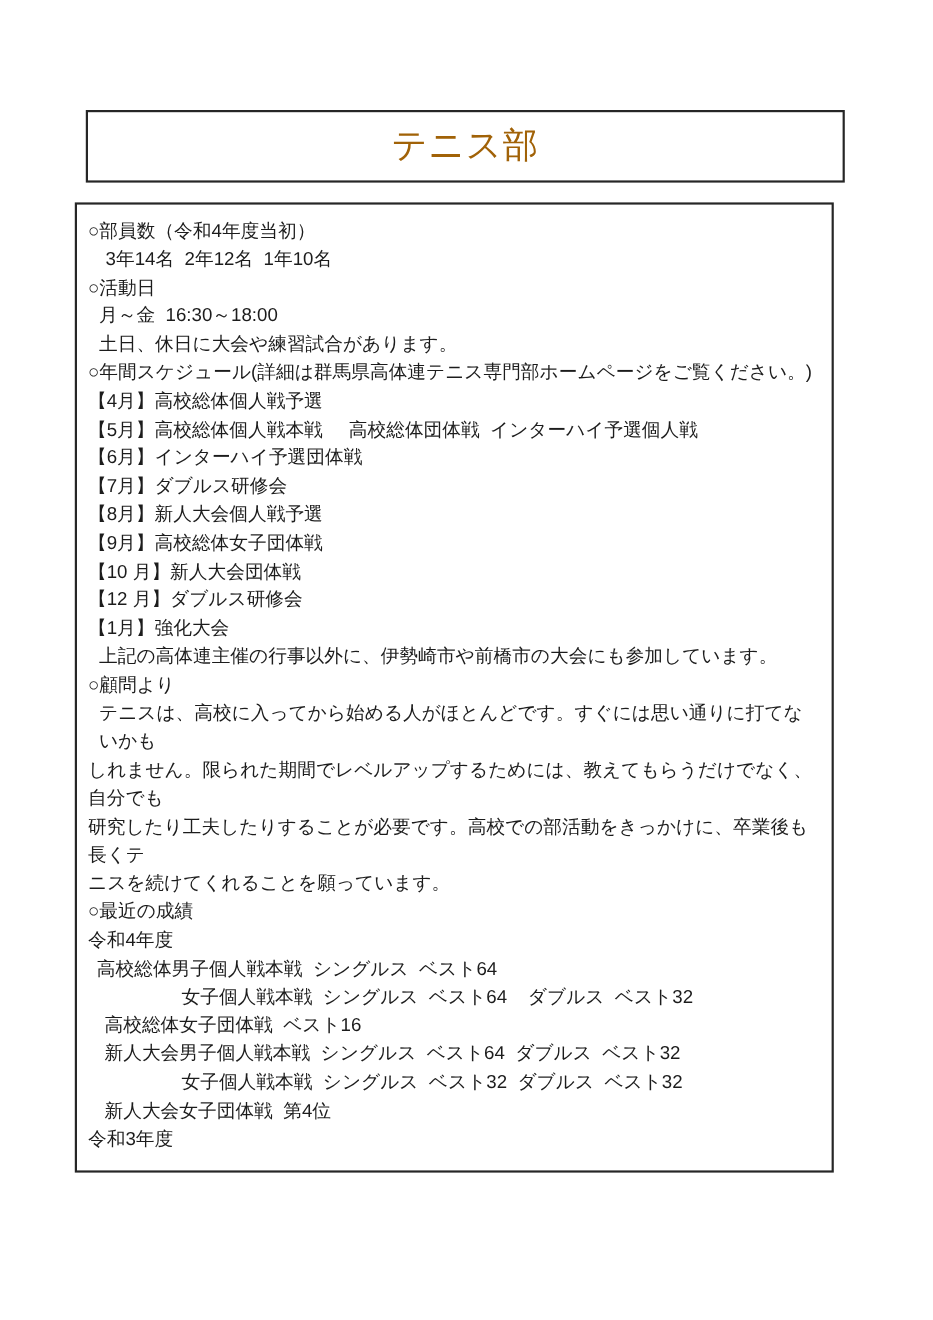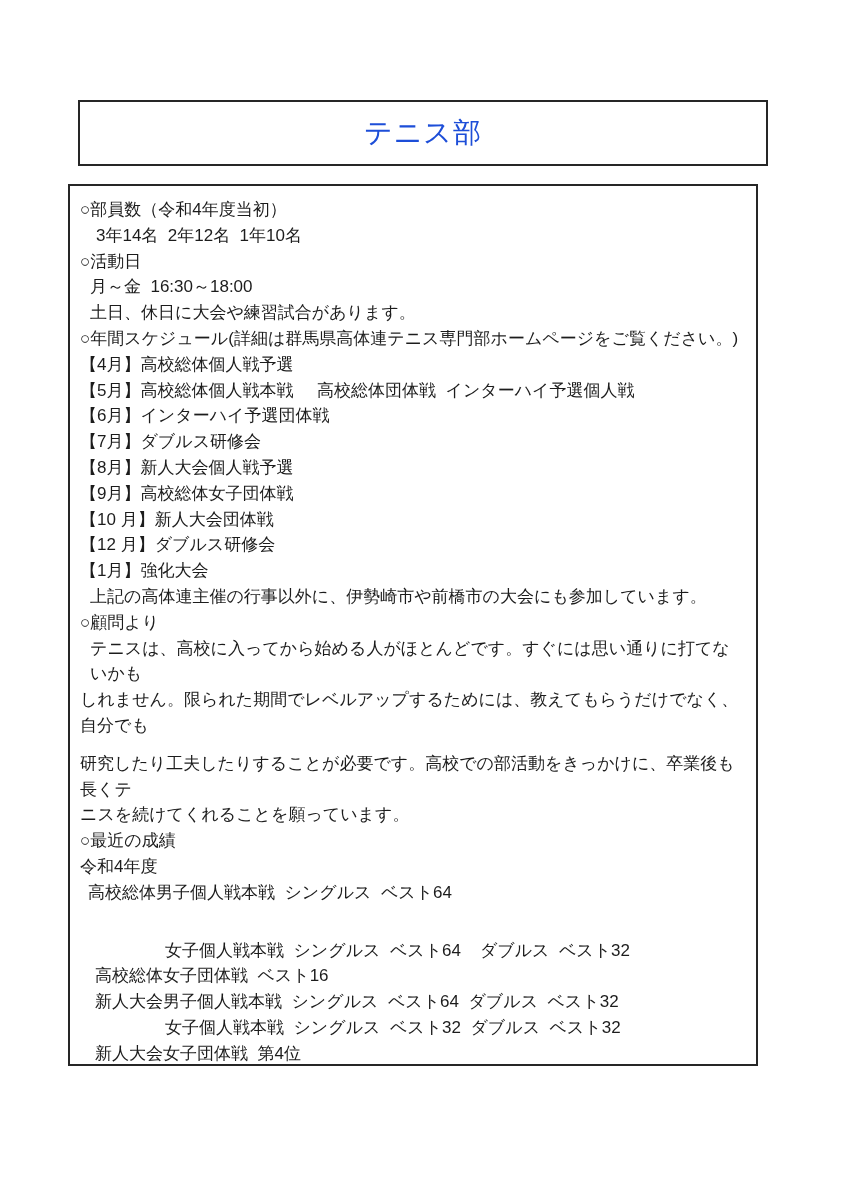--- a/index.html
+++ b/index.html
@@ -21,23 +21,23 @@
     top: 100px;
     width: 690px;
     height: 66px;
     border: 2px solid #262626;
     box-sizing: border-box;
     display: flex;
     align-items: center;
     justify-content: center;
   }
   .title-text {
-    font-size: 28px;
+    font-size: 32px;
     letter-spacing: 1px;
-    color: #1d4ed8;
+    color: #a16207;
   }
   .content-box {
     position: absolute;
     left: 68px;
     top: 184px;
     width: 690px;
     height: 882px;
     border: 2px solid #262626;
     box-sizing: border-box;
     padding: 11px 10px 0 10px;
@@ -77,26 +77,26 @@
         <div class="line" style="padding-left: 0px;">【7月】ダブルス研修会</div>
         <div class="line" style="padding-left: 0px;">【8月】新人大会個人戦予選</div>
         <div class="line" style="padding-left: 0px;">【9月】高校総体女子団体戦</div>
         <div class="line" style="padding-left: 0px;">【10 月】新人大会団体戦</div>
         <div class="line" style="padding-left: 0px;">【12 月】ダブルス研修会</div>
         <div class="line" style="padding-left: 0px;">【1月】強化大会</div>
         <div class="line" style="padding-left: 10px;">上記の高体連主催の行事以外に、伊勢崎市や前橋市の大会にも参加しています。</div>
         <div class="line" style="padding-left: 0px;">○顧問より</div>
         <div class="line" style="padding-left: 10px;">テニスは、高校に入ってから始める人がほとんどです。すぐには思い通りに打てないかも</div>
         <div class="line" style="padding-left: 0px;">しれません。限られた期間でレベルアップするためには、教えてもらうだけでなく、自分でも</div>
-        <div class="line" style="padding-left: 0px; margin-top: 12px;">研究したり工夫したりすることが必要です。高校での部活動をきっかけに、卒業後も長くテ</div>
+        <div class="line" style="padding-left: 0px;">研究したり工夫したりすることが必要です。高校での部活動をきっかけに、卒業後も長くテ</div>
         <div class="line" style="padding-left: 0px;">ニスを続けてくれることを願っています。</div>
         <div class="line" style="padding-left: 0px;">○最近の成績</div>
         <div class="line" style="padding-left: 0px;">令和4年度</div>
         <div class="line" style="padding-left: 8px;">高校総体男子個人戦本戦  シングルス  ベスト64</div>
-        <div class="line" style="padding-left: 85px; margin-top: 32px;">女子個人戦本戦  シングルス  ベスト64    ダブルス  ベスト32</div>
+        <div class="line" style="padding-left: 85px;">女子個人戦本戦  シングルス  ベスト64    ダブルス  ベスト32</div>
         <div class="line" style="padding-left: 15px;">高校総体女子団体戦  ベスト16</div>
         <div class="line" style="padding-left: 15px;">新人大会男子個人戦本戦  シングルス  ベスト64  ダブルス  ベスト32</div>
         <div class="line" style="padding-left: 85px;">女子個人戦本戦  シングルス  ベスト32  ダブルス  ベスト32</div>
         <div class="line" style="padding-left: 15px;">新人大会女子団体戦  第4位</div>
         <div class="line" style="padding-left: 0px;">令和3年度</div>
       </div>
   </div>
 
 </div>
 

